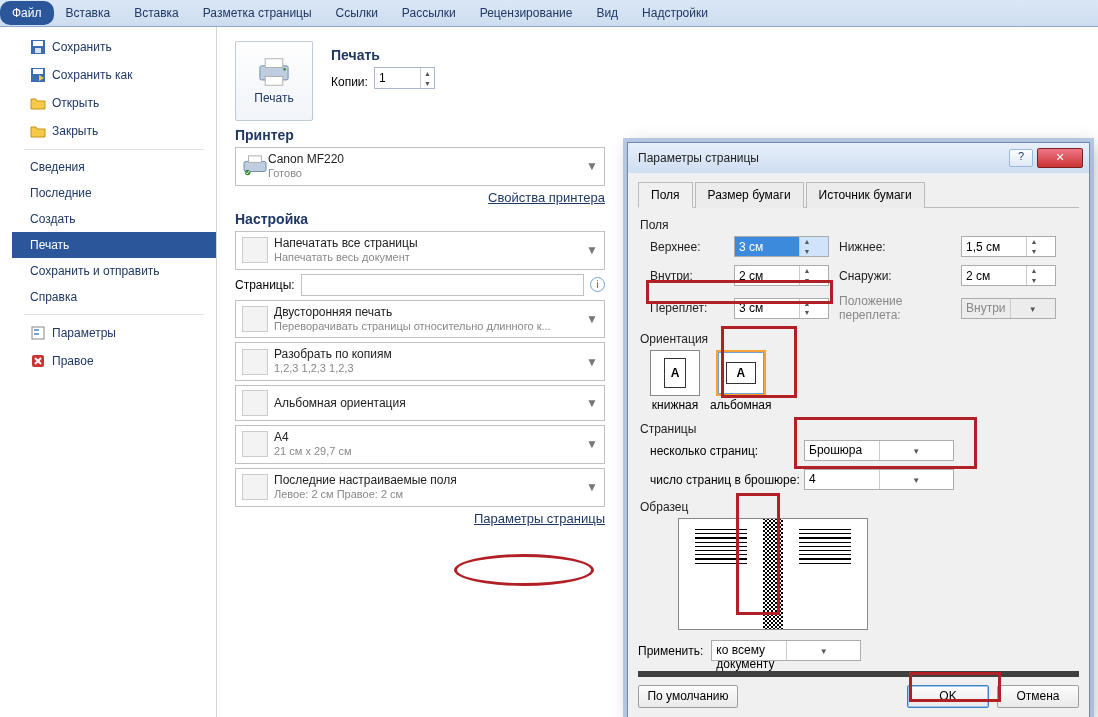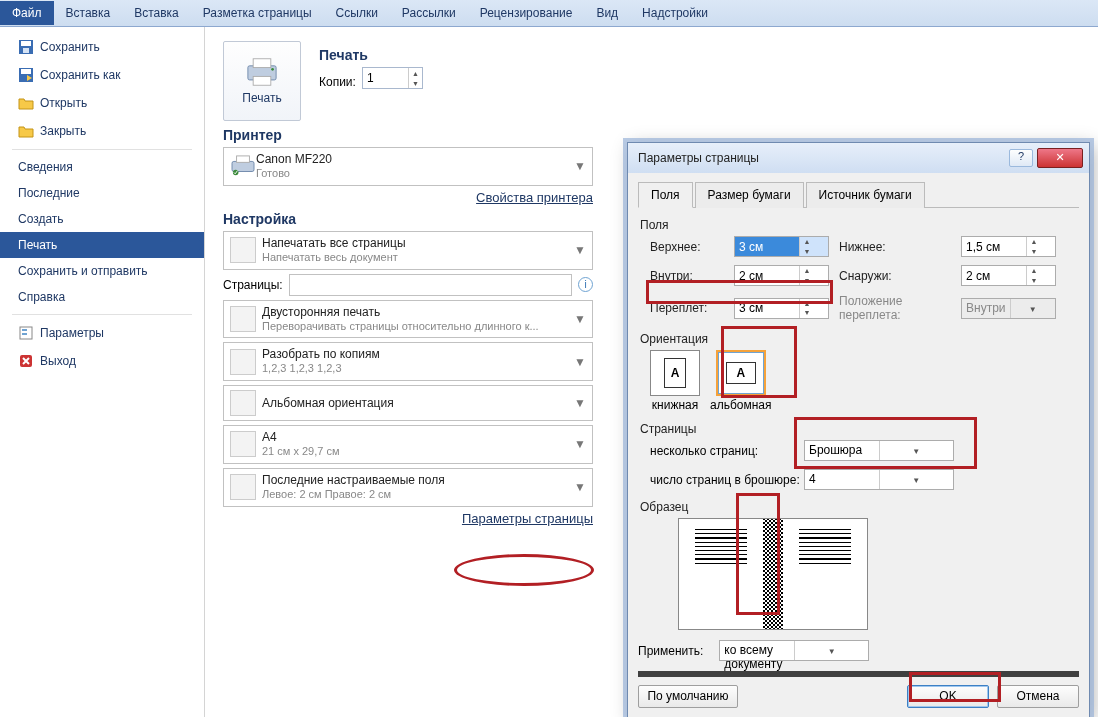--- a/index.html
+++ b/index.html
@@ -1,24 +1,24 @@
 <!DOCTYPE html>
 <html><head>
 <meta charset="utf-8">
 <style>
   * { box-sizing: border-box; margin: 0; padding: 0; font-family: "Segoe UI", Tahoma, sans-serif; font-size: 12px; }
   body { background: #fff; width: 1098px; height: 717px; overflow: hidden; position: relative; }
   
   
   .ribbon { height: 27px; background: linear-gradient(#dbe7f6, #cdddf0); display: flex; align-items: center; border-bottom: 1px solid #8da8cf; }
-  .ribbon-tab { padding: 5px 12px; color: #1f3864; cursor: default; }
+  .ribbon-tab { padding: 5px 12px; color: #1f3864; cursor: default; border-radius: 10px; }
   .ribbon-tab.active { background: #2b579a; color: #fff; }
   
   
-  .backstage { display: flex; height: calc(100% - 27px); }
+  .backstage { display: flex; height: calc(100% - 27px); padding-left: 12px; }
   .sidebar { width: 205px; background: #fff; border-right: 1px solid #d4d4d4; padding-top: 6px; display: flex; flex-direction: column; }
   .sb-item { display: flex; align-items: center; gap: 6px; padding: 6px 18px; color: #1f3864; cursor: default; position: relative; }
   .sb-item.sel { background: #2b579a; color: #fff; }
   .sb-item.sel::after { content: ''; position: absolute; right: -7px; top: 50%; transform: translateY(-50%); border: 7px solid transparent; border-left-color: #2b579a; }
   .sb-sep { height: 1px; background: #e1e1e1; margin: 4px 12px; }
   .sb-icon { width: 16px; height: 16px; display: inline-block; }
   
   
   .center { flex: 1; padding: 14px 18px; background: #fff; }
   .section-title { color: #1f3864; font-size: 14px; font-weight: 600; margin: 6px 0 4px; }
@@ -81,21 +81,21 @@
   .orient-box .sheet.land { width:30px; height:22px; }
   .orient-lbl { font-size: 12px; }
   
   .pages-grid { display:grid; grid-template-columns:150px 150px; row-gap:8px; column-gap:4px; align-items:center; margin-left:12px; }
   
   .preview-box { width: 190px; height: 112px; border: 1px solid #888; background: #fff; margin-left: 40px; margin-top: 4px; position: relative; display:flex; }
   .preview-box .page { flex:1; padding:10px 16px; display:flex; flex-direction:column; gap:3px; }
   .preview-box .line { height:1.2px; background:#000; }
   .preview-box .gutter { width:20px; background: repeating-conic-gradient(#000 0 25%, #fff 0 50%) 0/4px 4px; }
   
-  .apply-row { display:flex; align-items:center; gap:16px; margin-top:10px; }
+  .apply-row { display:flex; align-items:center; gap:8px; margin-top:10px; }
   
   .dlg-buttons { border-top:6px solid #404040; margin-top:10px; padding-top:8px; display:flex; gap:8px; align-items:center; }
   .dlg-buttons .spacer { flex:1; }
   .btn { min-width: 82px; height: 23px; border: 1px solid #9e9e9e; background: linear-gradient(#fdfdfd,#e9e9e9); border-radius: 2px; text-align: center; line-height: 21px; }
   .btn.primary { border-color:#3d80c4; box-shadow: 0 0 0 1px #9ec7ef inset; }
   
   svg { display: block; }
 </style>
 </head>
 <body>
@@ -181,21 +181,21 @@
         </span>
       <span>Параметры</span>
     </div>
     <div class="sb-item">
       <span class="sb-icon">
           <svg viewBox="0 0 16 16">
             <rect x="2" y="2" width="12" height="12" rx="2" fill="#c33"></rect>
             <path d="M5 5l6 6M11 5l-6 6" stroke="#fff" stroke-width="2"></path>
           </svg>
         </span>
-      <span>Выход</span>
+      <span>Правое</span>
     </div>
   </div>
 
   <div class="center">
     <div class="print-row">
       <div class="big-print-btn">
         <svg class="printer-icon" viewBox="0 0 40 34">
             <rect x="4" y="10" width="32" height="16" rx="2" fill="#bfcde0" stroke="#6b85a8"></rect>
             <rect x="10" y="2" width="20" height="10" fill="#fff" stroke="#aaa"></rect>
             <rect x="10" y="22" width="20" height="10" fill="#fff" stroke="#aaa"></rect>

